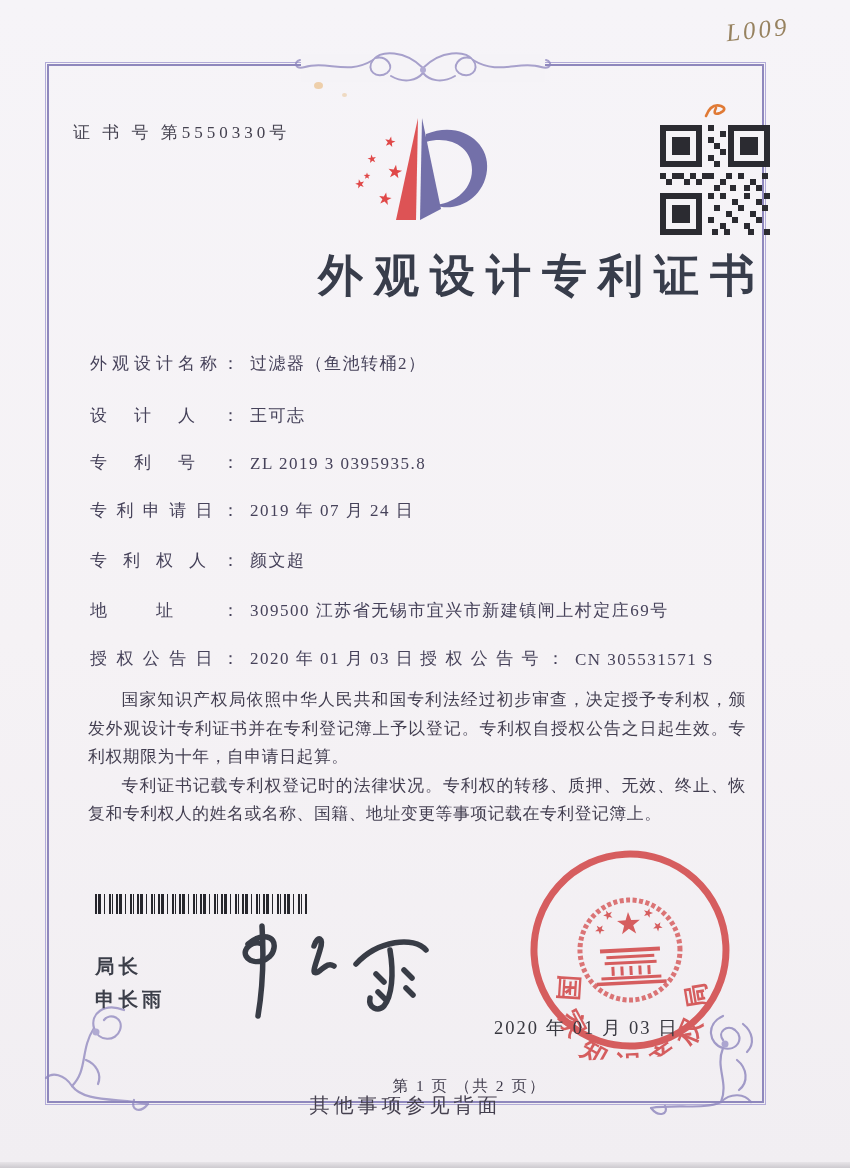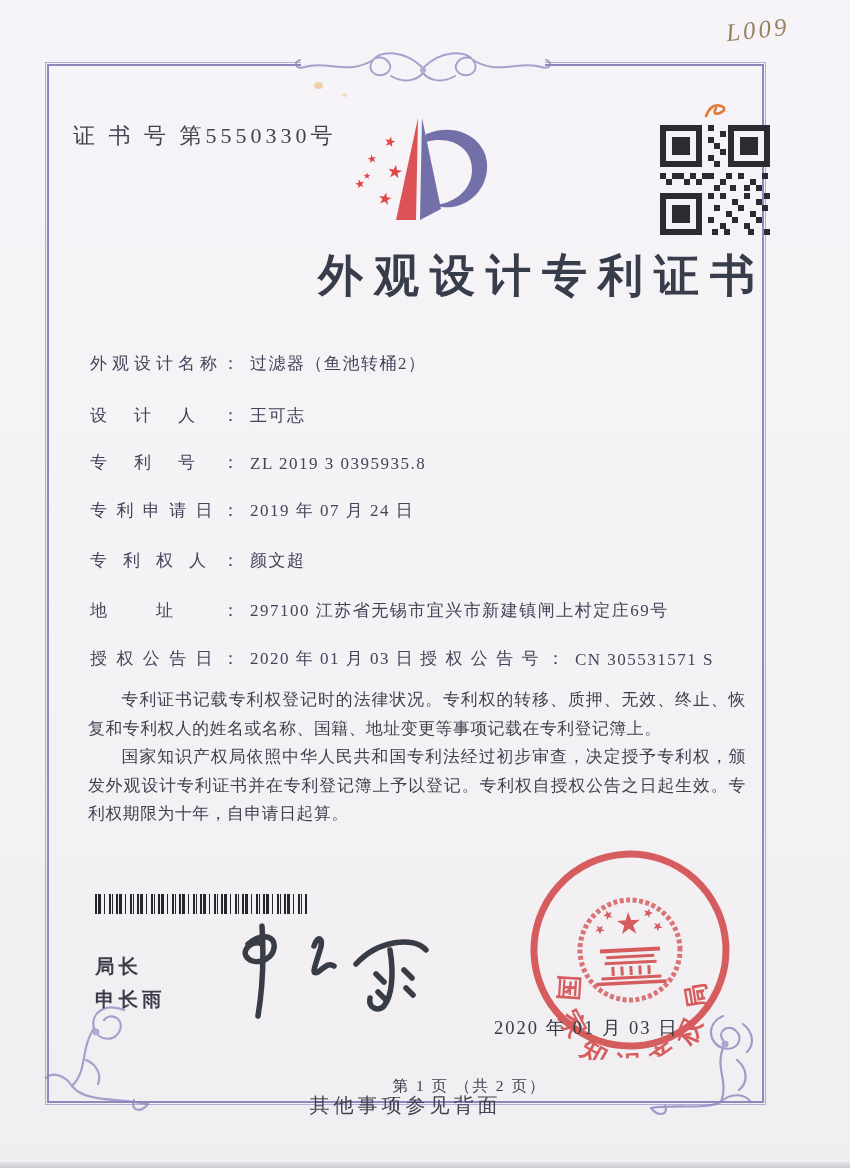--- a/index.html
+++ b/index.html
@@ -15,21 +15,21 @@
   }
   .frame{
     position:absolute;left:45px;top:62px;width:721px;height:1043px;
     border:1px solid #b2abd8;box-sizing:border-box;
   }
   .frame::after{
     content:"";position:absolute;inset:1px;border:2px solid #8f88bd;
   }
   .cert-no{
     position:absolute;left:73px;top:121px;
-    font-size:22px;letter-spacing:4px;color:#454250;
+    font-size:17px;letter-spacing:4px;color:#454250;
   }
   .hand-note{
     position:absolute;left:726px;top:16px;
     font-size:25px;font-style:italic;color:#97825f;
     letter-spacing:3px;transform:rotate(-6deg);
   }
   .logo{position:absolute;left:338px;top:112px;}
   .qr{position:absolute;left:660px;top:125px;}
   .pen-mark{position:absolute;left:702px;top:100px;}
   .title{
@@ -208,32 +208,32 @@
   <div class="field" style="top:451px">
     <span class="flabel">专利号：</span><span class="fvalue">ZL 2019 3 0395935.8</span>
   </div>
   <div class="field" style="top:499px">
     <span class="flabel">专利申请日：</span><span class="fvalue">2019 年 07 月 24 日</span>
   </div>
   <div class="field" style="top:549px">
     <span class="flabel">专利权人：</span><span class="fvalue">颜文超</span>
   </div>
   <div class="field" style="top:599px">
-    <span class="flabel">地址：</span><span class="fvalue">297100 江苏省无锡市宜兴市新建镇闸上村定庄69号</span>
+    <span class="flabel">地址：</span><span class="fvalue">309500 江苏省无锡市宜兴市新建镇闸上村定庄69号</span>
   </div>
   <div class="field" style="top:647px">
     <span class="flabel">授权公告日：</span><span class="fvalue">2020 年 01 月 03 日</span>
   </div>
   <div class="field second" style="top:647px">
     <span class="flabel">授权公告号：</span><span class="fvalue">CN 305531571 S</span>
   </div>
 
   <div class="legal">
+    <p>国家知识产权局依照中华人民共和国专利法经过初步审查，决定授予专利权，颁发外观设计专利证书并在专利登记簿上予以登记。专利权自授权公告之日起生效。专利权期限为十年，自申请日起算。</p>
     <p>专利证书记载专利权登记时的法律状况。专利权的转移、质押、无效、终止、恢复和专利权人的姓名或名称、国籍、地址变更等事项记载在专利登记簿上。</p>
-    <p>国家知识产权局依照中华人民共和国专利法经过初步审查，决定授予专利权，颁发外观设计专利证书并在专利登记簿上予以登记。专利权自授权公告之日起生效。专利权期限为十年，自申请日起算。</p>
   </div>
 
   <div class="barcode"></div>
 
   <div class="officer">
     <div>局长</div>
     <div>申长雨</div>
   </div>
 
   <svg class="signature" width="220" height="115" viewBox="0 0 220 115">

